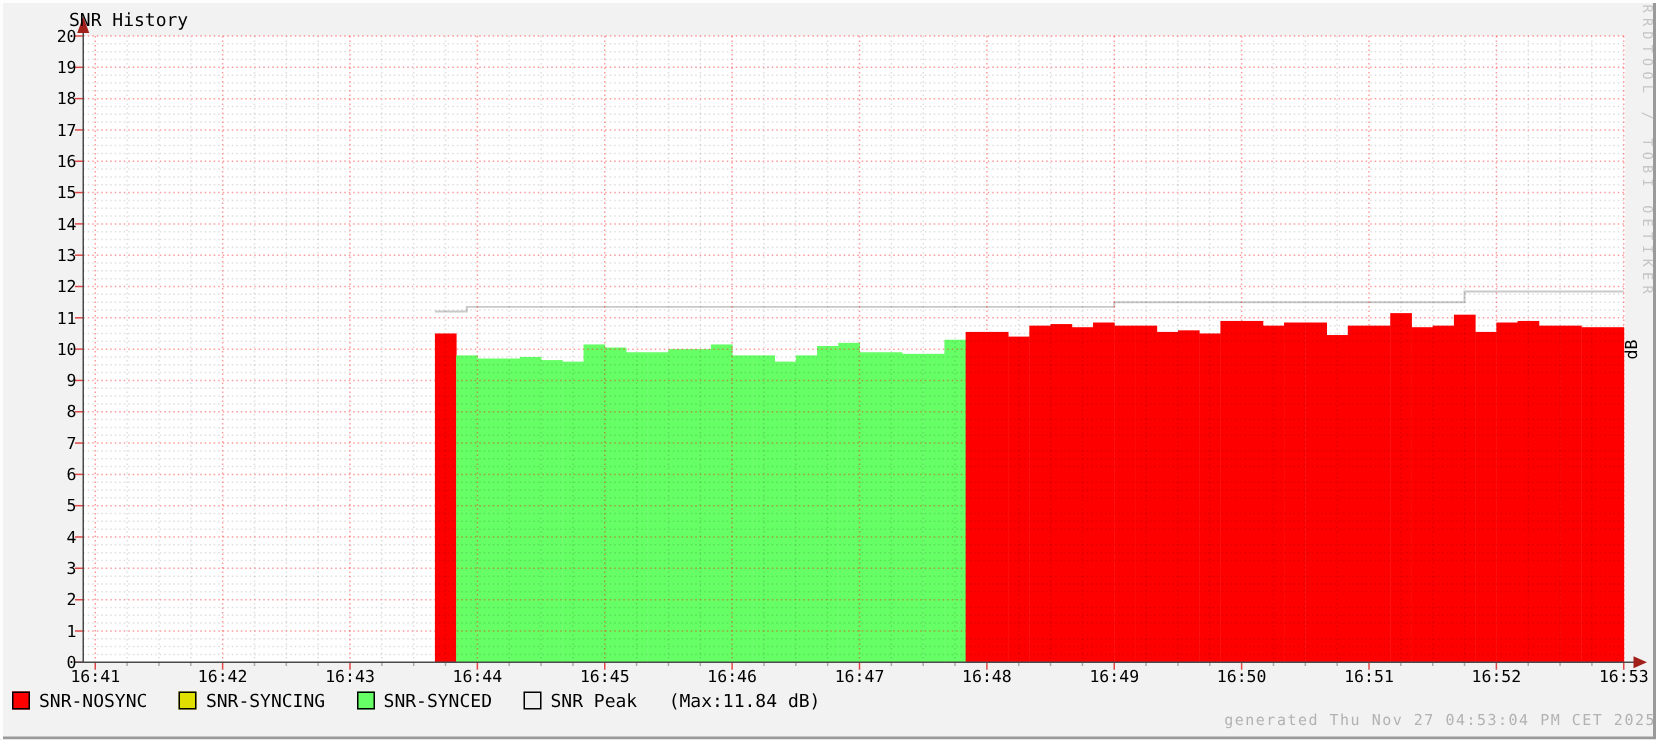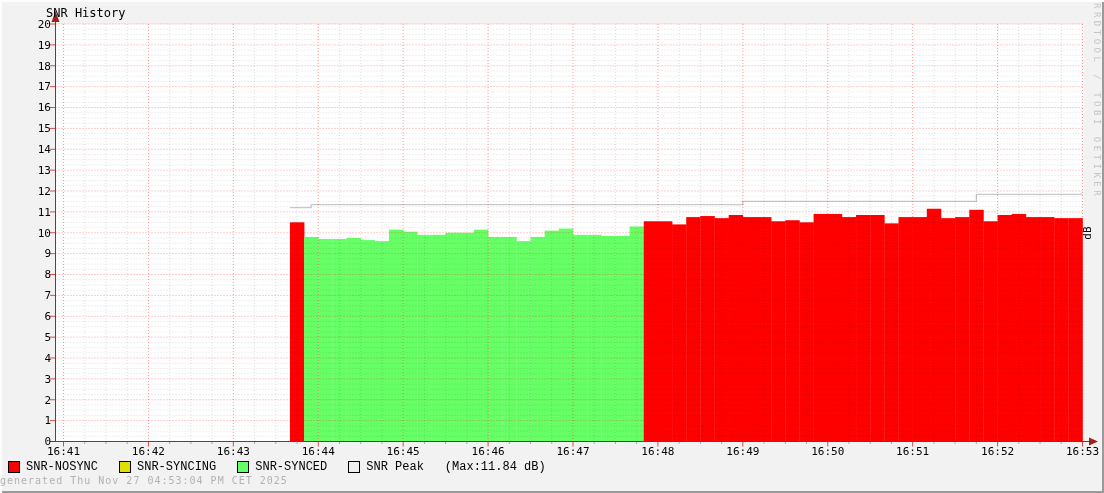--- a/index.html
+++ b/index.html
@@ -20,30 +20,30 @@
     font-size:9px;letter-spacing:3.5px;color:#c5c5c5;white-space:nowrap;
   }
   .right-axis-label{
     position:absolute;left:1074px;top:220px;width:26px;height:26px;
     display:flex;align-items:center;justify-content:center;
     transform:rotate(-90deg);
     font-size:11px;color:#000;
   }
   .legend{
     position:absolute;left:8px;top:460px;display:flex;align-items:center;
-    font-size:12px;color:#000;white-space:nowrap;font-family:Liberation Mono, monospace;
+    font-size:12px;color:#000;white-space:nowrap;
   }
   .legend-item{display:flex;align-items:center;margin-right:21px;}
   .swatch{
     width:10px;height:10px;border:1px solid #000;margin-right:6px;
     display:inline-block;flex:0 0 auto;
   }
   .peak-max{margin-left:0;}
   .footer{
-    position:absolute;top:475px;left:0;width:100%;text-align:left;
+    position:absolute;top:475px;left:0;width:100%;text-align:right;
     font-size:10px;color:#b2b2b2;letter-spacing:1px;
   }
 </style>
 </head>
 <body>
 
 <div class="graph">
   <svg id="plot" width="1104" height="493">
       <rect x="55.5" y="24" width="1028" height="417.5" fill="#ffffff"></rect>
       <g>

